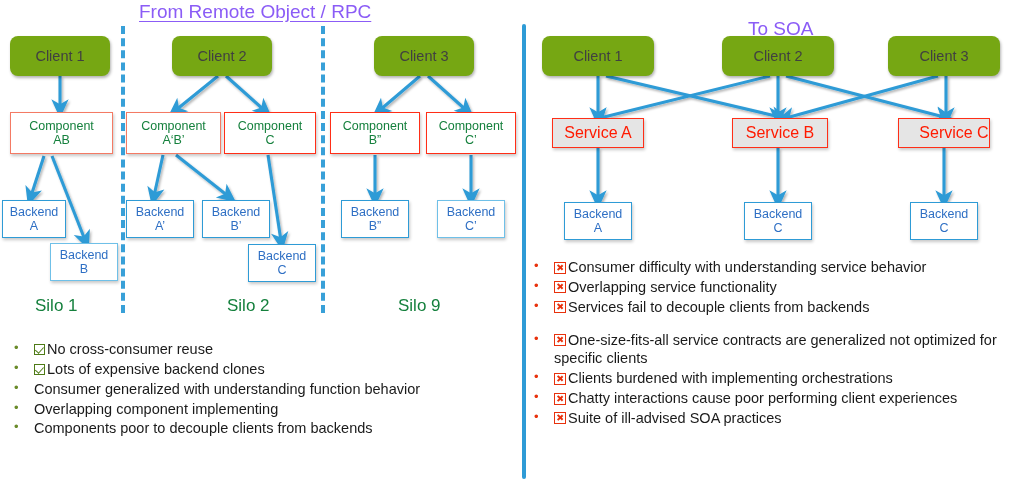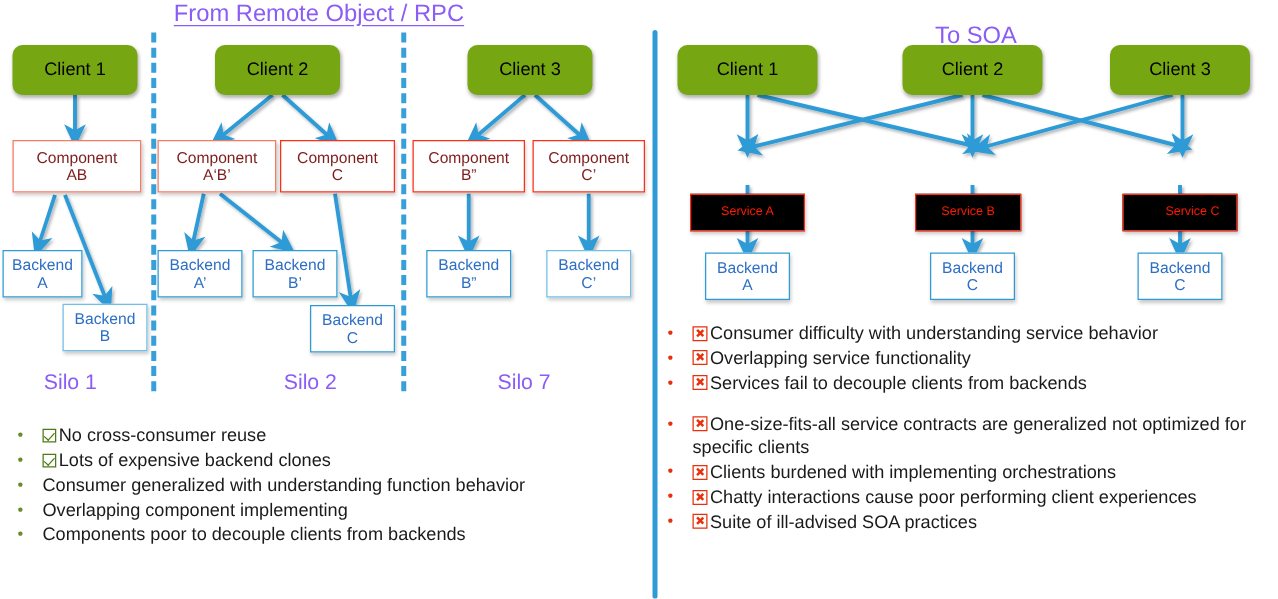--- a/index.html
+++ b/index.html
@@ -14,34 +14,34 @@
   #title-left{left:139px;top:1px;}
   #title-right{left:748px;top:18px;}
 
   
   .dashed-sep{position:absolute;width:0;border-left:4px dashed #2E9BD6;opacity:.95;}
   .solid-sep{position:absolute;width:4px;background:#2E9BD6;border-radius:2px;}
 
   
   .node{position:absolute;box-sizing:border-box;display:flex;align-items:center;
         justify-content:center;text-align:center;line-height:1.12;}
-  .client{background:#76A713;color:#000000;border-radius:8px;font-size:14.5px;
+  .client{background:#76A713;color:#404040;border-radius:8px;font-size:14.5px;
           box-shadow:1px 2px 3px rgba(0,0,0,.30);}
-  .component{border:1.6px solid #FF2E17;color:#7f1d1d;background:#fff;font-size:12.5px;
+  .component{border:1.6px solid #FF2E17;color:#15803d;background:#fff;font-size:12.5px;
           box-shadow:1px 2px 3px rgba(0,0,0,.22);}
   .component.soft{border-color:#F47A64;}
-  .service{border:1.6px solid #FF2E17;color:#FF1A00;background:#000000;font-size:10px;
-          box-shadow:1px 2px 3px rgba(0,0,0,.22);margin-top:37px;}
+  .service{border:1.6px solid #FF2E17;color:#FF1A00;background:#e5e5e5;font-size:16px;
+          box-shadow:1px 2px 3px rgba(0,0,0,.22);}
   .backend{border:1.6px solid #2E9BD6;color:#2E6FC4;background:#fff;font-size:12.5px;
           box-shadow:1px 2px 3px rgba(0,0,0,.22);}
   .backend.soft{border-color:#6FC0E8;}
   .node span{display:block;}
 
   
-  .silo-label{position:absolute;font-size:17px;color:#8b5cf6;white-space:nowrap;}
+  .silo-label{position:absolute;font-size:17px;color:#15803d;white-space:nowrap;}
 
   
   #arrow-layer{position:absolute;left:0;top:0;width:1022px;height:479px;
       pointer-events:none;}
 
   
   .bullets{position:absolute;}
   .bullet{position:relative;display:flex;align-items:flex-start;
       font-size:14.5px;color:#1a1a1a;line-height:1.30;margin-bottom:1px;}
   .bullet .dot{flex:0 0 auto;width:20px;text-align:left;font-size:13px;line-height:1.30;}
@@ -173,36 +173,36 @@
     <span>Backend</span>
     <span>B”</span>
   </div>
   <div class="node backend soft" style="left:437px;top:200px;width:68px;height:38px;flex-direction:column;justify-content:center;">
     <span>Backend</span>
     <span>C’</span>
   </div>
 
   <div class="silo-label" style="left:35px;top:296px;">Silo 1</div>
   <div class="silo-label" style="left:195px;top:296px;margin-left:32px;">Silo 2</div>
-  <div class="silo-label" style="left:398px;top:296px;">Silo 7</div>
+  <div class="silo-label" style="left:398px;top:296px;">Silo 9</div>
 
   <div class="node client" style="left:542px;top:36px;width:112px;height:40px;">
     <span>Client 1</span>
   </div>
   <div class="node client" style="left:722px;top:36px;width:112px;height:40px;">
     <span>Client 2</span>
   </div>
   <div class="node client" style="left:888px;top:36px;width:112px;height:40px;">
     <span>Client 3</span>
   </div>
 
   <div class="node service" style="left:552px;top:118px;width:92px;height:30px;">
     <span>Service A</span>
   </div>
-  <div class="node service" style="left:732px;top:118px;width:85px;height:30px;">
+  <div class="node service" style="left:732px;top:118px;width:96px;height:30px;">
     <span>Service B</span>
   </div>
   <div class="node service" style="left:898px;top:118px;width:92px;height:30px;padding-left:20px;">
     <span>Service C</span>
   </div>
 
   <div class="node backend" style="left:564px;top:202px;width:68px;height:38px;flex-direction:column;justify-content:center;">
     <span>Backend</span>
     <span>A</span>
   </div>

